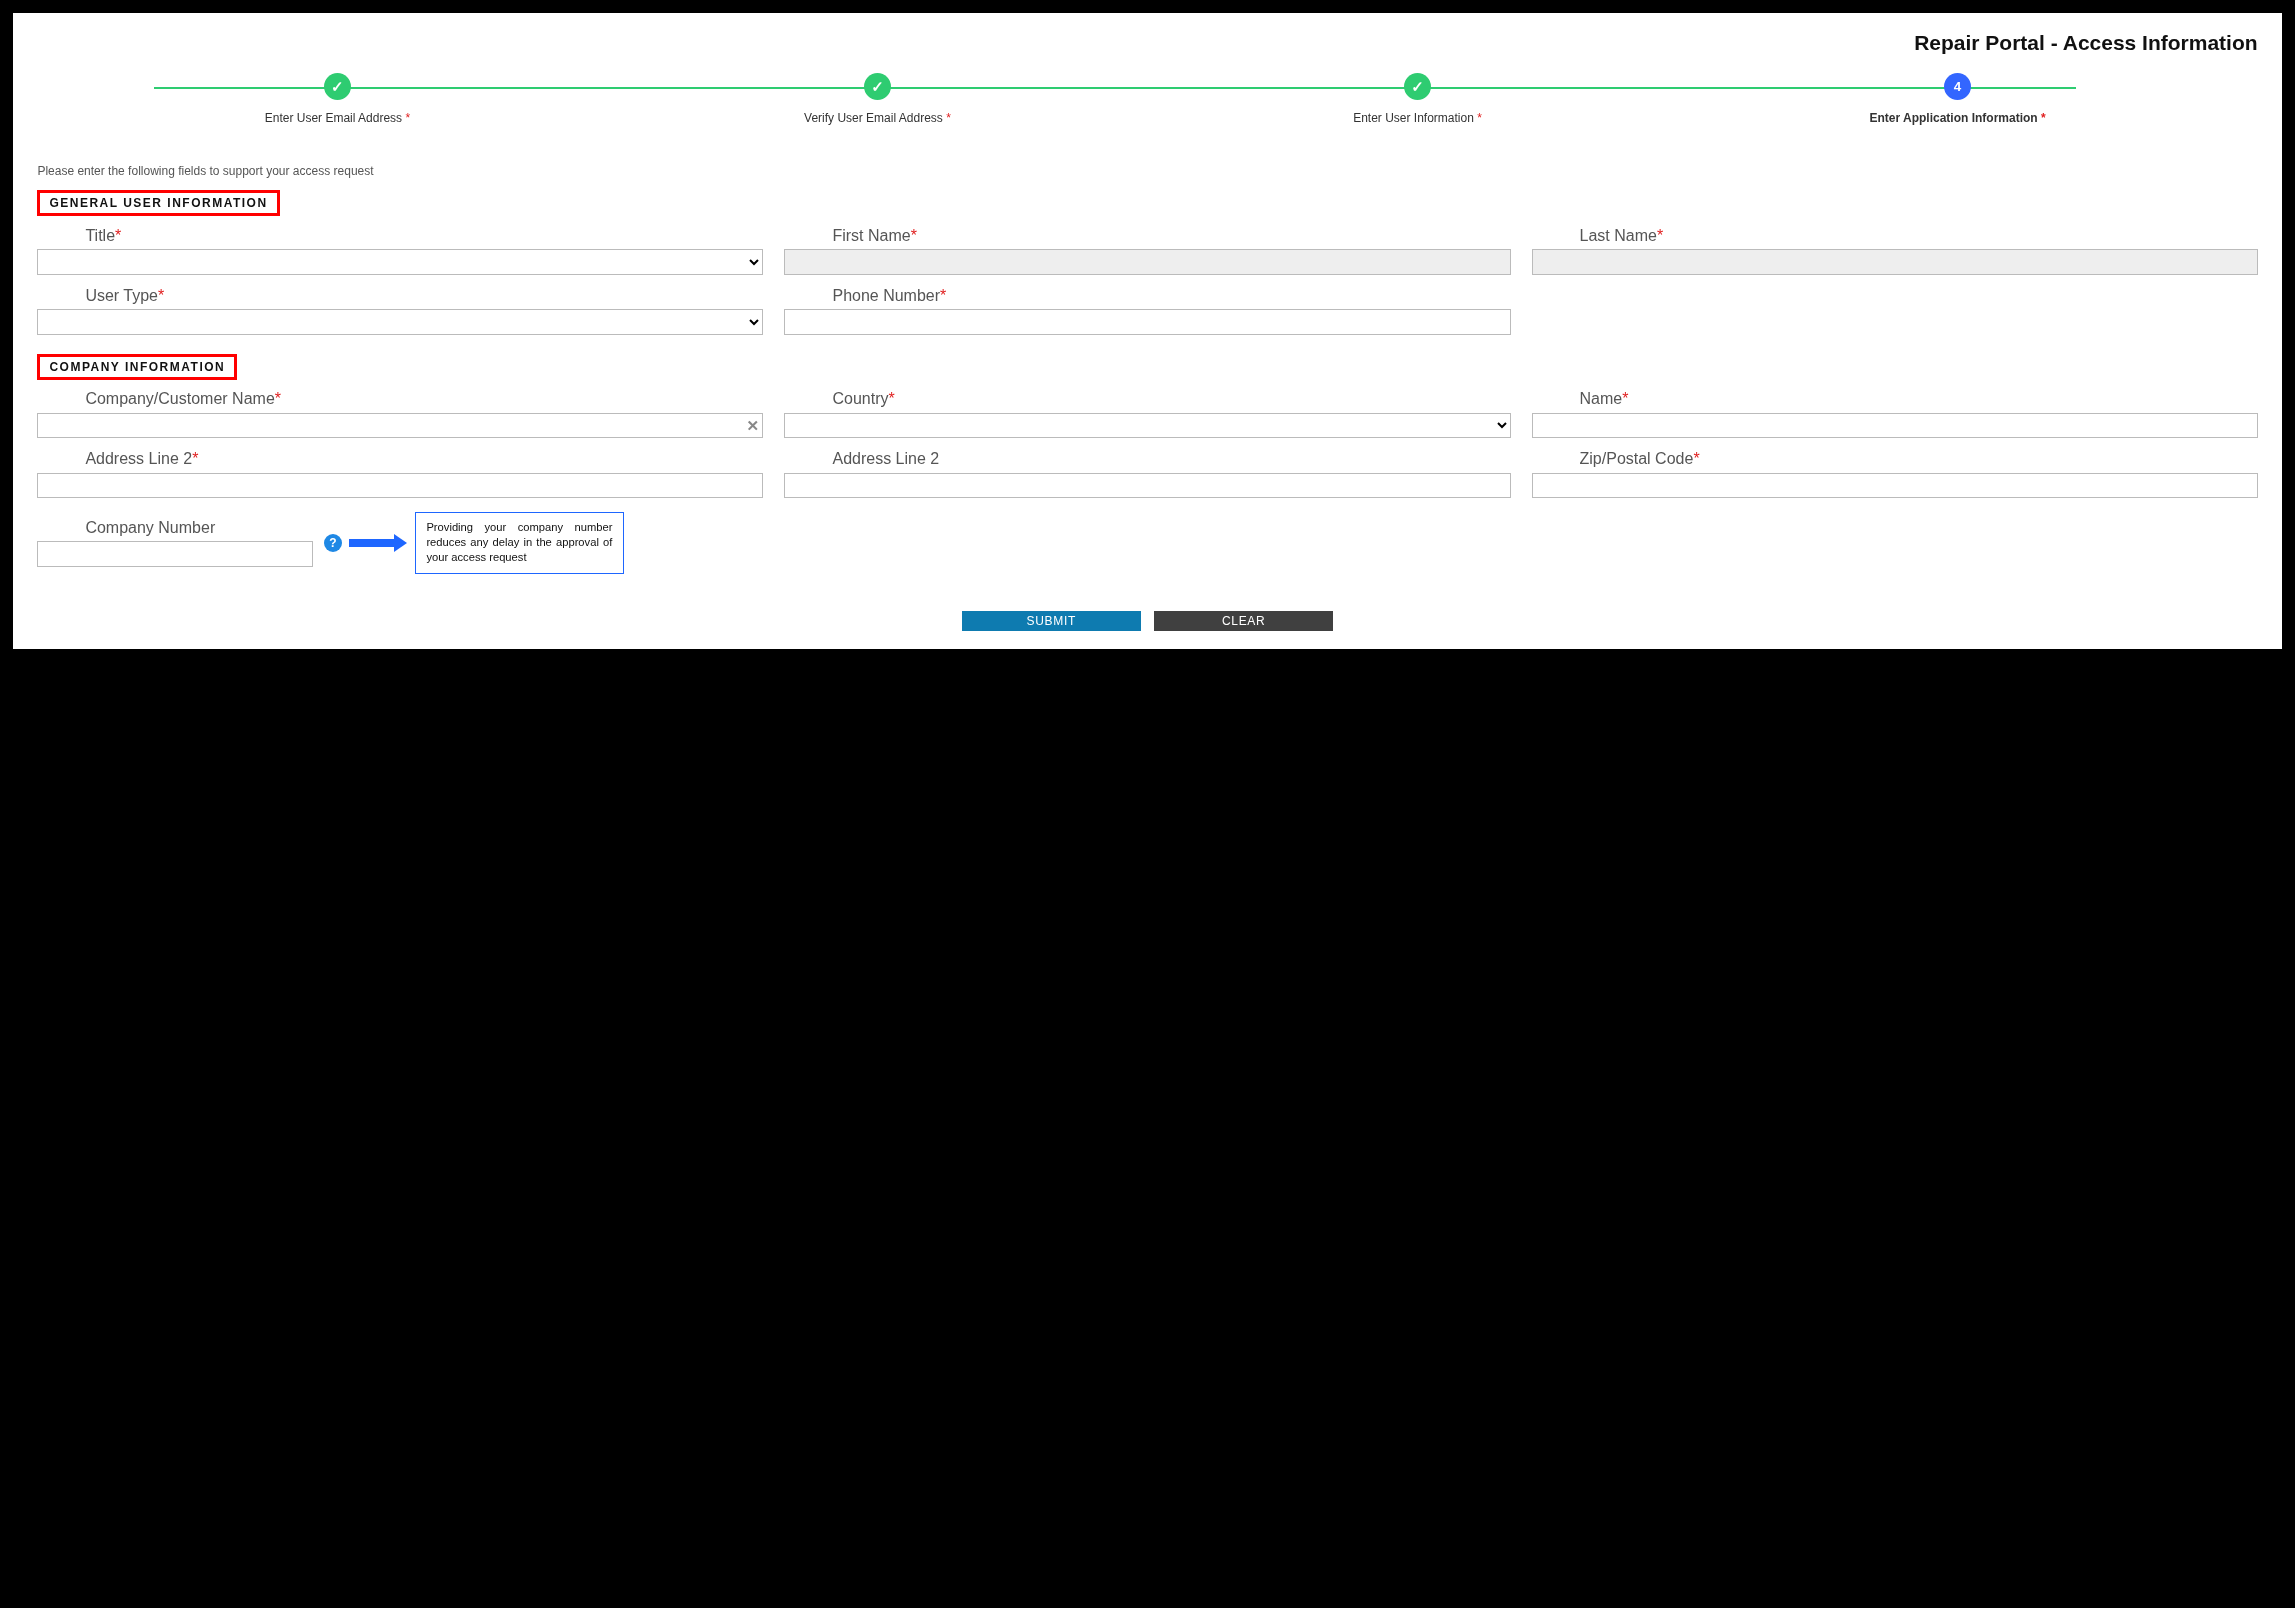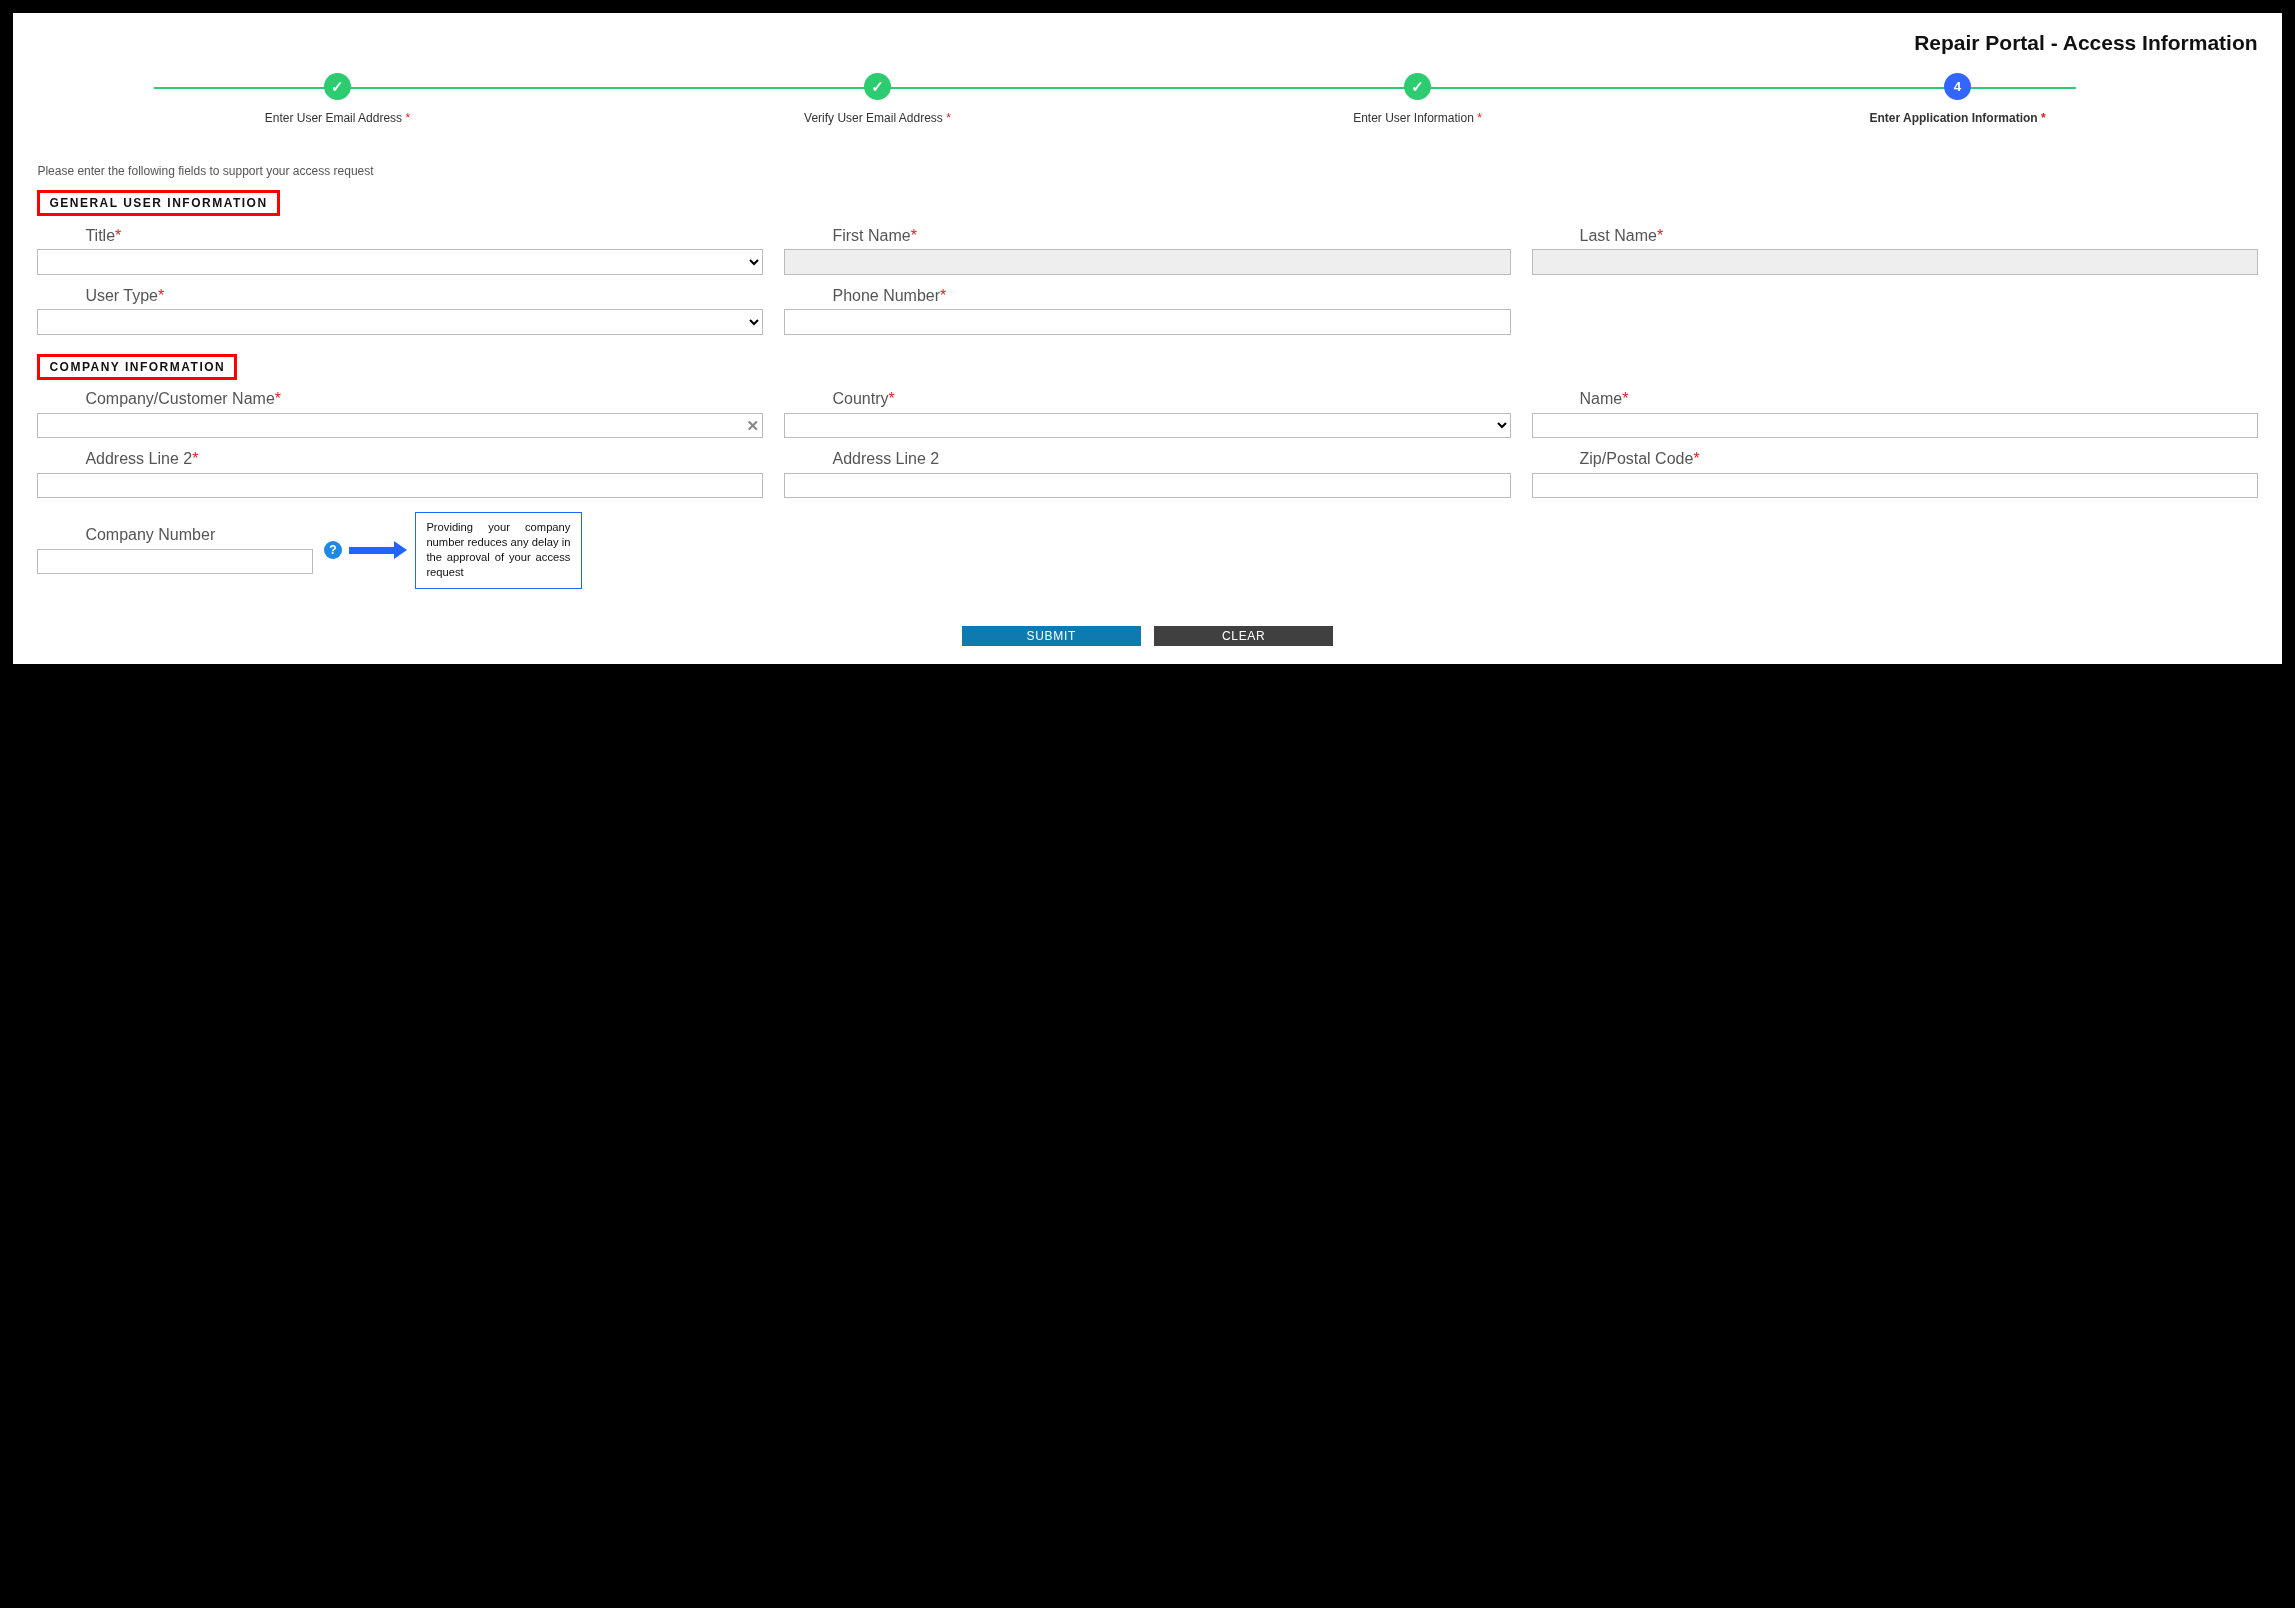--- a/index.html
+++ b/index.html
@@ -158,21 +158,21 @@
     width: 0; height: 0;
     border-top: 9px solid transparent;
     border-bottom: 9px solid transparent;
     border-left: 13.4px solid #1e66ff;
   }
   .callout {
     border: 1.5px solid #1e66ff;
     padding: 7.5px 10.5px;
     font-size: 11.2px;
     color: #111;
-    width: 167px;
+    width: 209px;
     text-align: justify;
     line-height: 1.35;
   }
   .buttons {
     display: flex;
     justify-content: center;
     gap: 13.4px;
     margin-top: 37px;
   }
   .btn {

